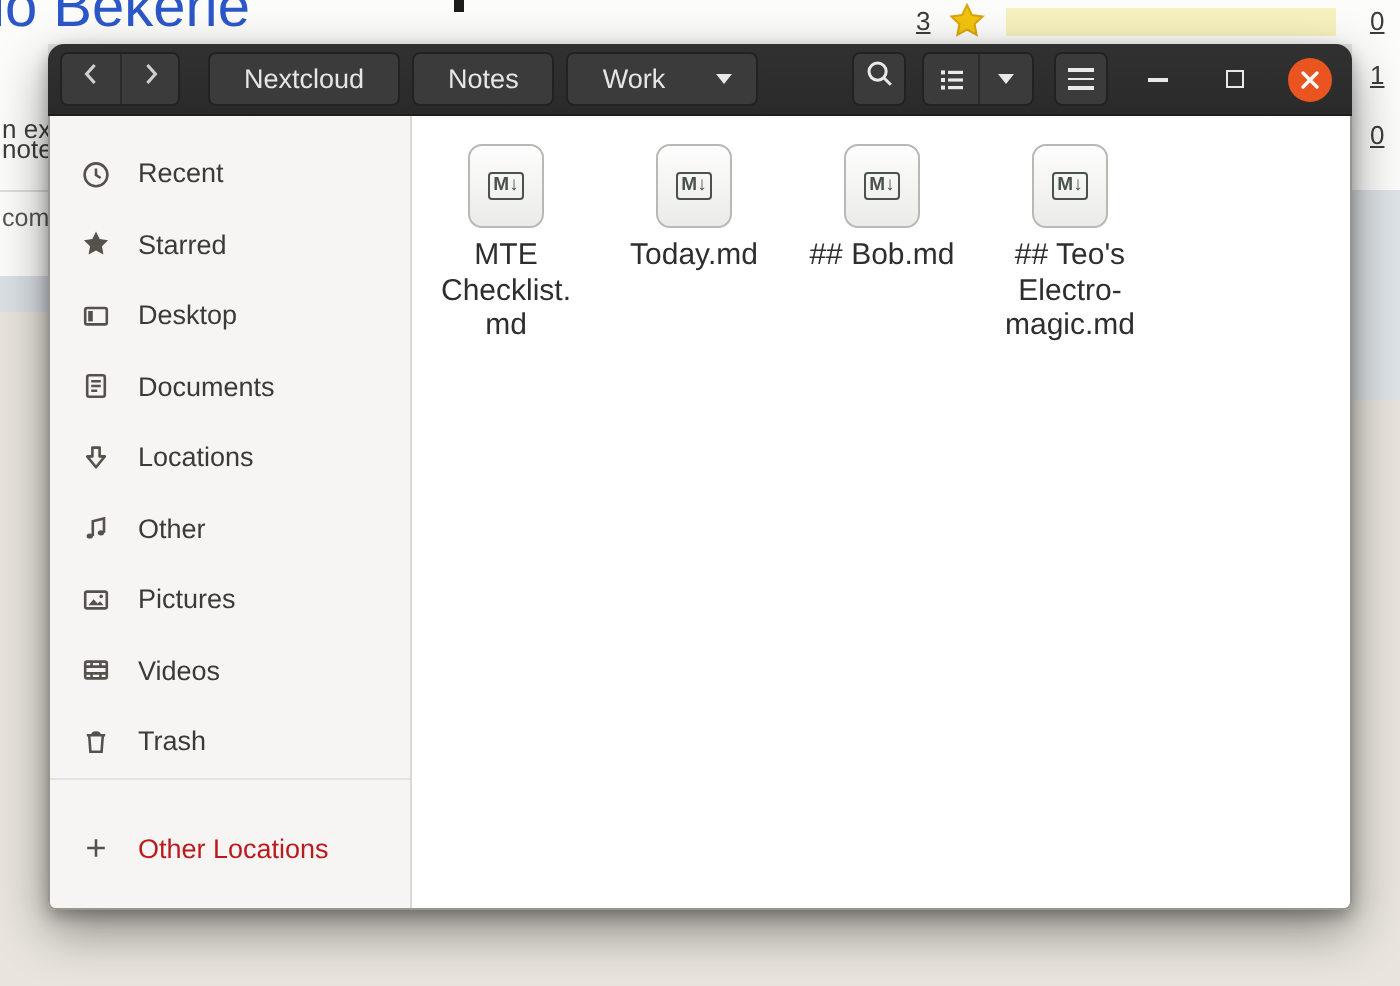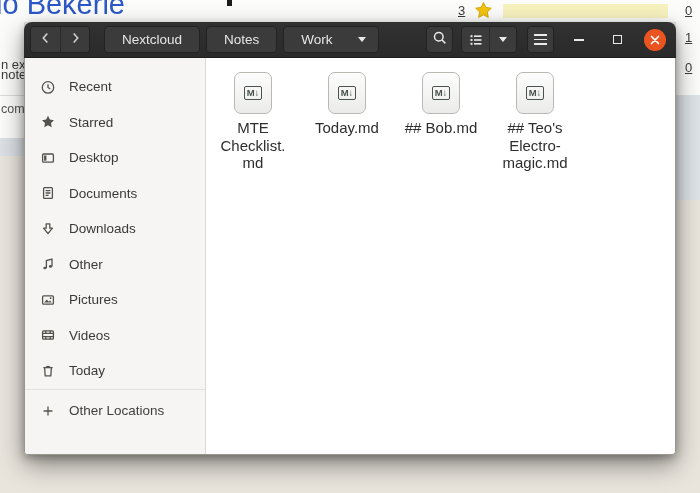--- a/index.html
+++ b/index.html
@@ -76,21 +76,21 @@
     border-radius:0 0 4px 4px; overflow:hidden;
   }
   .sidebar {
     width:181px; flex:0 0 181px;
     background:#f6f5f3; border-right:1px solid #dad9d5;
     padding-top:11px; display:flex; flex-direction:column;
   }
   .side-item { height:35.5px; flex:0 0 35.5px; display:flex; align-items:center; padding-left:15px; gap:13px; color:#3a3a3a; font-size:13.5px; }
   .side-icon { width:16px; height:16px; display:flex; }
   .side-sep { height:1px; background:#e3e2df; }
-  .side-footer { height:42px; flex:0 0 42px; display:flex; align-items:center; padding-left:15px; gap:13px; color:#404040; font-size:13.5px; }
+  .side-footer { height:42px; flex:0 0 42px; display:flex; align-items:flex-end; padding-left:15px; gap:13px; color:#b91c1c; font-size:13.5px; }
 
   .files {
     flex:1; padding-top:12px;
     display:grid; grid-template-columns:repeat(4, 94px);
     align-content:start;
   }
   .file { display:flex; flex-direction:column; align-items:center; padding-top:2px; }
   .file-icon {
     width:38px; height:42px;
     border:1px solid #b9b8b3; border-radius:7px;
@@ -259,21 +259,21 @@
             </svg>
         </span>
         <span>Documents</span>
       </div>
       <div class="side-item">
         <span class="side-icon">
           <svg width="16" height="16" viewBox="0 0 16 16" fill="none" stroke="#55514c" stroke-width="1.3">
               <path d="M6.2 2.8h3.6v4.4h2.6L8 12.6 3.6 7.2h2.6z" stroke-linejoin="round"></path>
             </svg>
         </span>
-        <span>Downloads</span>
+        <span>Locations</span>
       </div>
       <div class="side-item">
         <span class="side-icon">
           <svg width="16" height="16" viewBox="0 0 16 16" fill="none" stroke="#55514c" stroke-width="1.3">
               <path d="M6.4 12V4.6L12 3.2v7.2"></path>
               <ellipse cx="4.9" cy="12" rx="1.6" ry="1.3" fill="#55514c" stroke="none"></ellipse>
               <ellipse cx="10.5" cy="10.4" rx="1.6" ry="1.3" fill="#55514c" stroke="none"></ellipse>
             </svg>
         </span>
         <span>Other</span>
@@ -296,21 +296,21 @@
             </svg>
         </span>
         <span>Videos</span>
       </div>
       <div class="side-item">
         <span class="side-icon">
           <svg width="16" height="16" viewBox="0 0 16 16" fill="none" stroke="#55514c" stroke-width="1.3">
               <path d="M3.4 4.6h9.2M6.2 4.6c0-1.7 3.6-1.7 3.6 0M4.6 4.6l.6 8.3h5.6l.6-8.3"></path>
             </svg>
         </span>
-        <span>Today</span>
+        <span>Trash</span>
       </div>
 
       <div class="side-sep"></div>
 
       <div class="side-footer">
         <span class="side-icon">
           <svg width="16" height="16" viewBox="0 0 16 16" fill="none" stroke="#55514c" stroke-width="1.3">
               <path d="M8 3.6v8.8M3.6 8h8.8"></path>
             </svg>
         </span>

